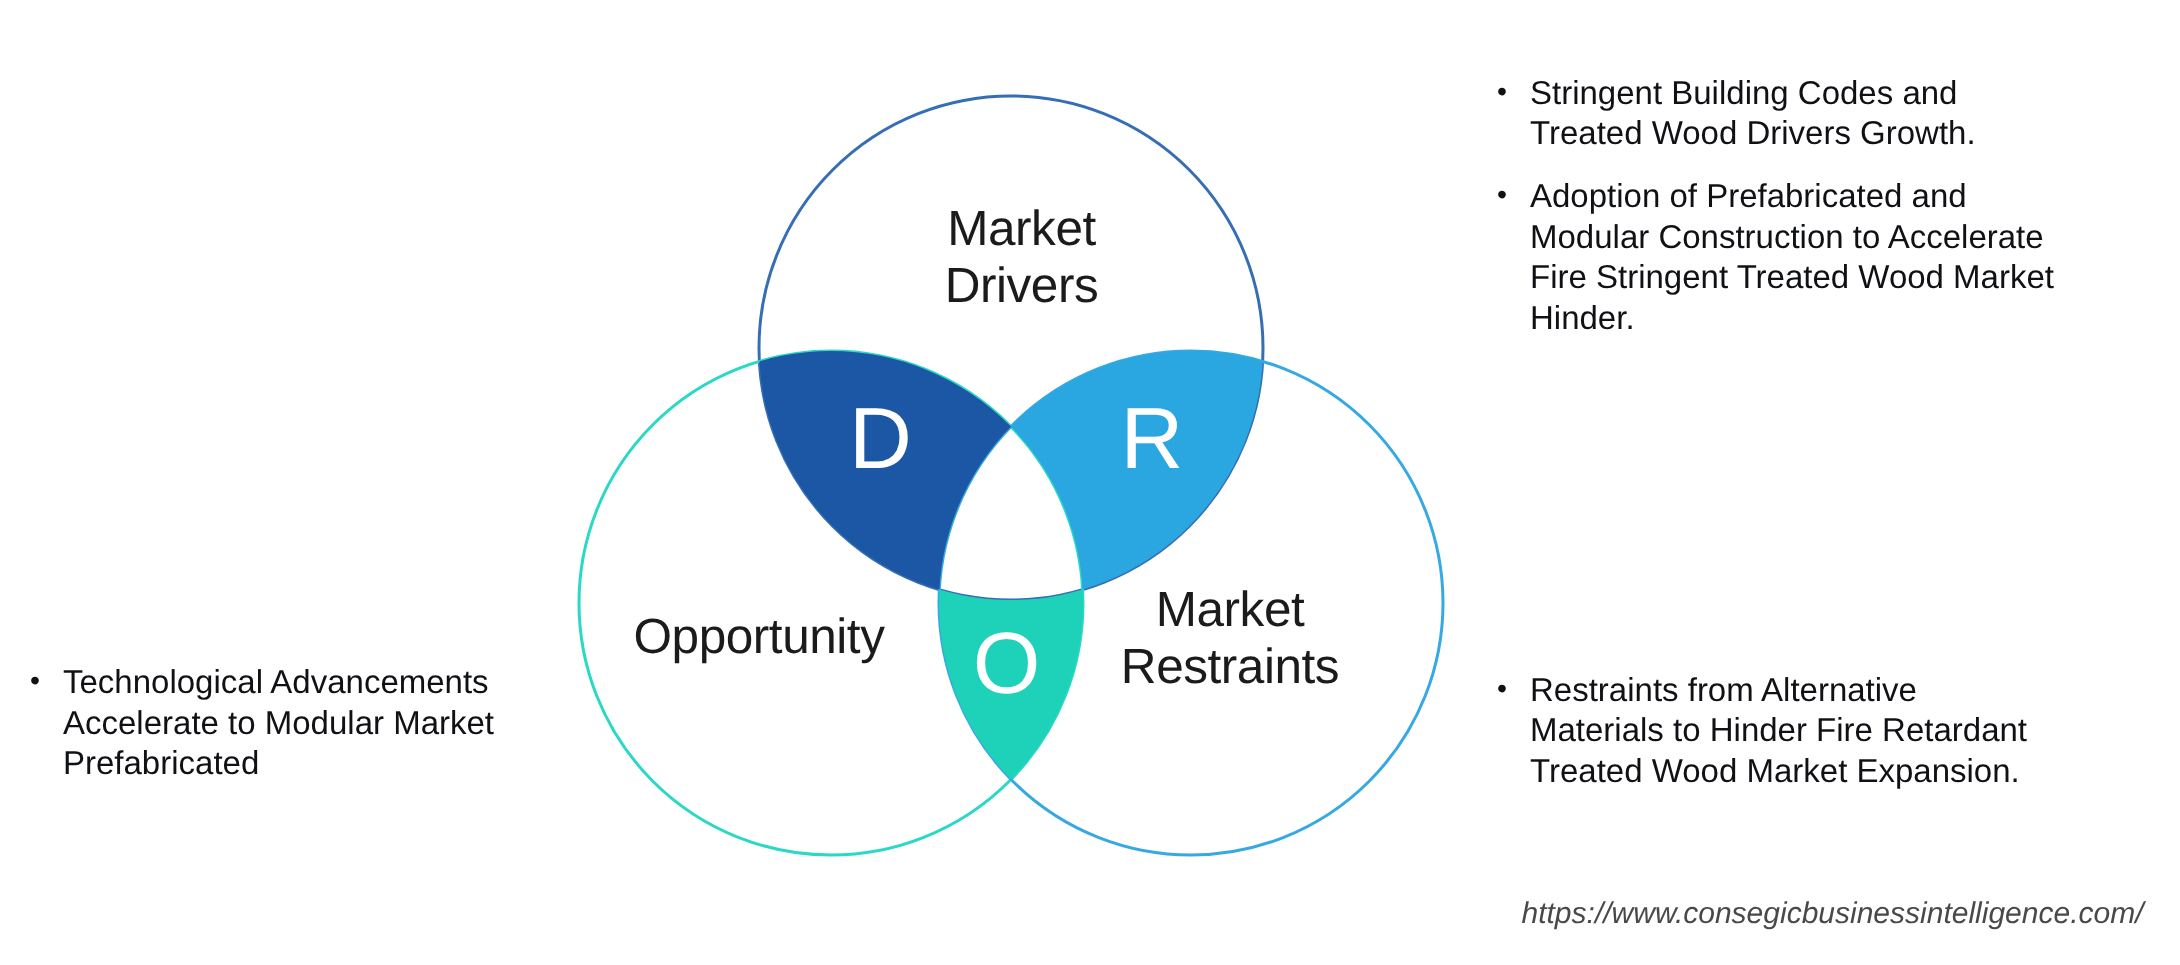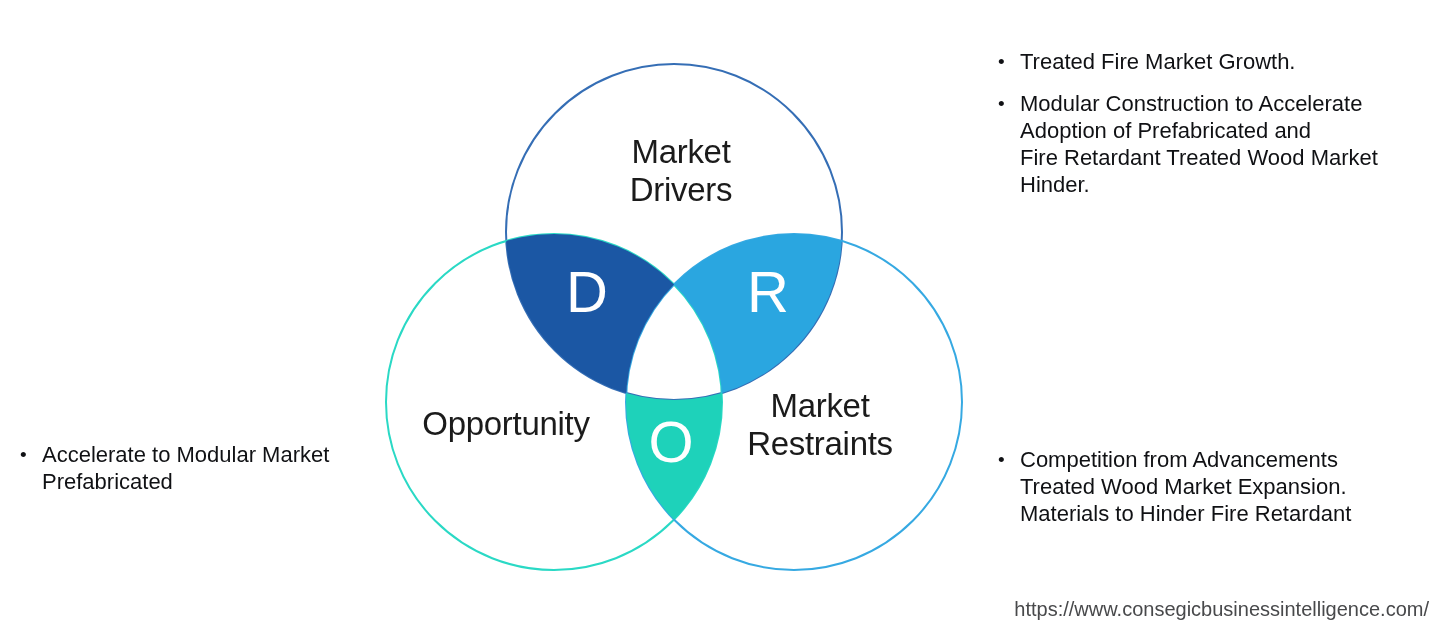--- a/index.html
+++ b/index.html
@@ -22,21 +22,21 @@
     letter-spacing:0;
   }
   .bullet-item { display:flex; align-items:flex-start; }
   .bullet-item + .bullet-item { margin-top:15px; }
   .marker {
     flex:0 0 22px; width:22px; font-size:19px; line-height:27px; color:#101114;
   }
   .bl { display:block; white-space:nowrap; }
   .footer-url {
     position:absolute; top:598px; right:24px; left:600px;
-    text-align:right; font-size:20px; color:#48494b;
+    text-align:right; font-size:20px; color:#48494b;font-style:italic;
   }
   .left-block  { left:20px;  top:441px; width:370px; }
   .rtop-block  { left:998px; top:48px;  width:446px; }
   .rbot-block  { left:998px; top:446px; width:446px; }
 </style>
 </head>
 <body>
 
 <div class="canvas">
 
@@ -86,50 +86,52 @@
     <text class="clabel" x="681" y="201">Drivers</text>
     <text class="clabel" x="506" y="435">Opportunity</text>
     <text class="clabel" x="820" y="417">Market</text>
     <text class="clabel" x="820" y="455">Restraints</text>
   </svg>
 
   <div class="bullets left-block">
     <div class="bullet-item">
       <span class="marker">•</span>
       <span class="lines">
+        <span class="bl">Technological Advancements</span>
         <span class="bl">Accelerate to Modular Market</span>
         <span class="bl">Prefabricated</span>
       </span>
     </div>
   </div>
 
   <div class="bullets rtop-block">
     <div class="bullet-item">
       <span class="marker">•</span>
       <span class="lines">
-        <span class="bl">Treated Fire Market Growth.</span>
+        <span class="bl">Stringent Building Codes and</span>
+        <span class="bl">Treated Wood Drivers Growth.</span>
       </span>
     </div>
     <div class="bullet-item">
       <span class="marker">•</span>
       <span class="lines">
+        <span class="bl">Adoption of Prefabricated and</span>
         <span class="bl">Modular Construction to Accelerate</span>
-        <span class="bl">Adoption of Prefabricated and</span>
-        <span class="bl">Fire Retardant Treated Wood Market</span>
+        <span class="bl">Fire Stringent Treated Wood Market</span>
         <span class="bl">Hinder.</span>
       </span>
     </div>
   </div>
 
   <div class="bullets rbot-block">
     <div class="bullet-item">
       <span class="marker">•</span>
       <span class="lines">
-        <span class="bl">Competition from Advancements</span>
+        <span class="bl">Restraints from Alternative</span>
+        <span class="bl">Materials to Hinder Fire Retardant</span>
         <span class="bl">Treated Wood Market Expansion.</span>
-        <span class="bl">Materials to Hinder Fire Retardant</span>
       </span>
     </div>
   </div>
 
   <div class="footer-url">https://www.consegicbusinessintelligence.com/</div>
 
 </div>
 
 </body></html>

